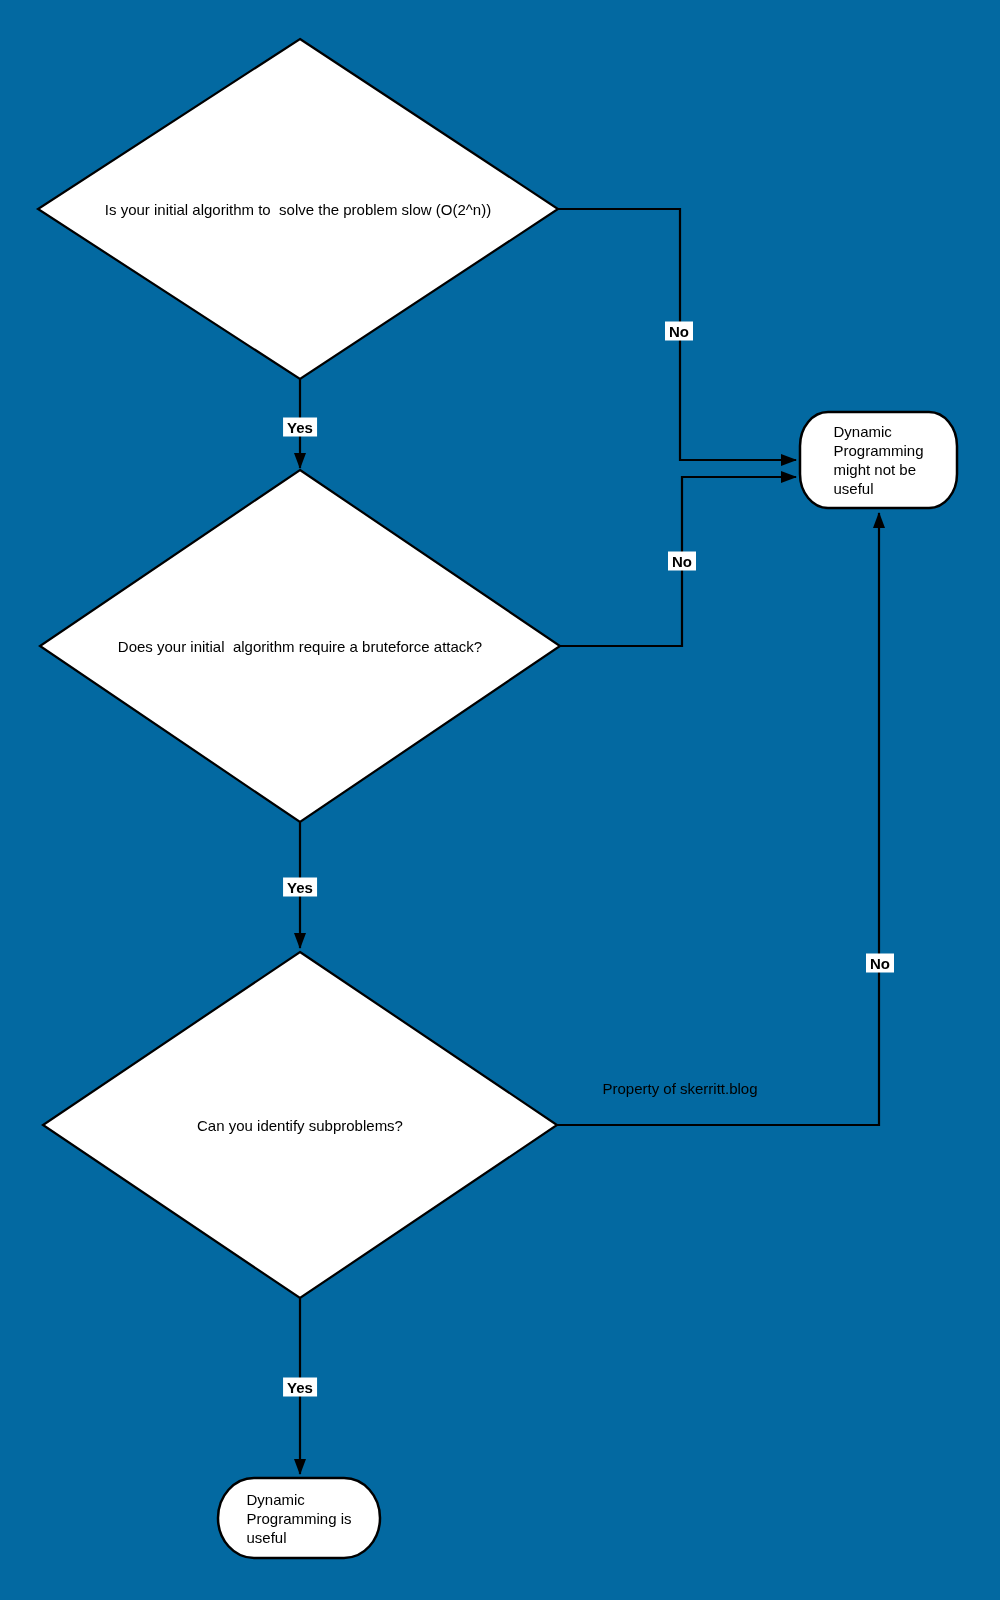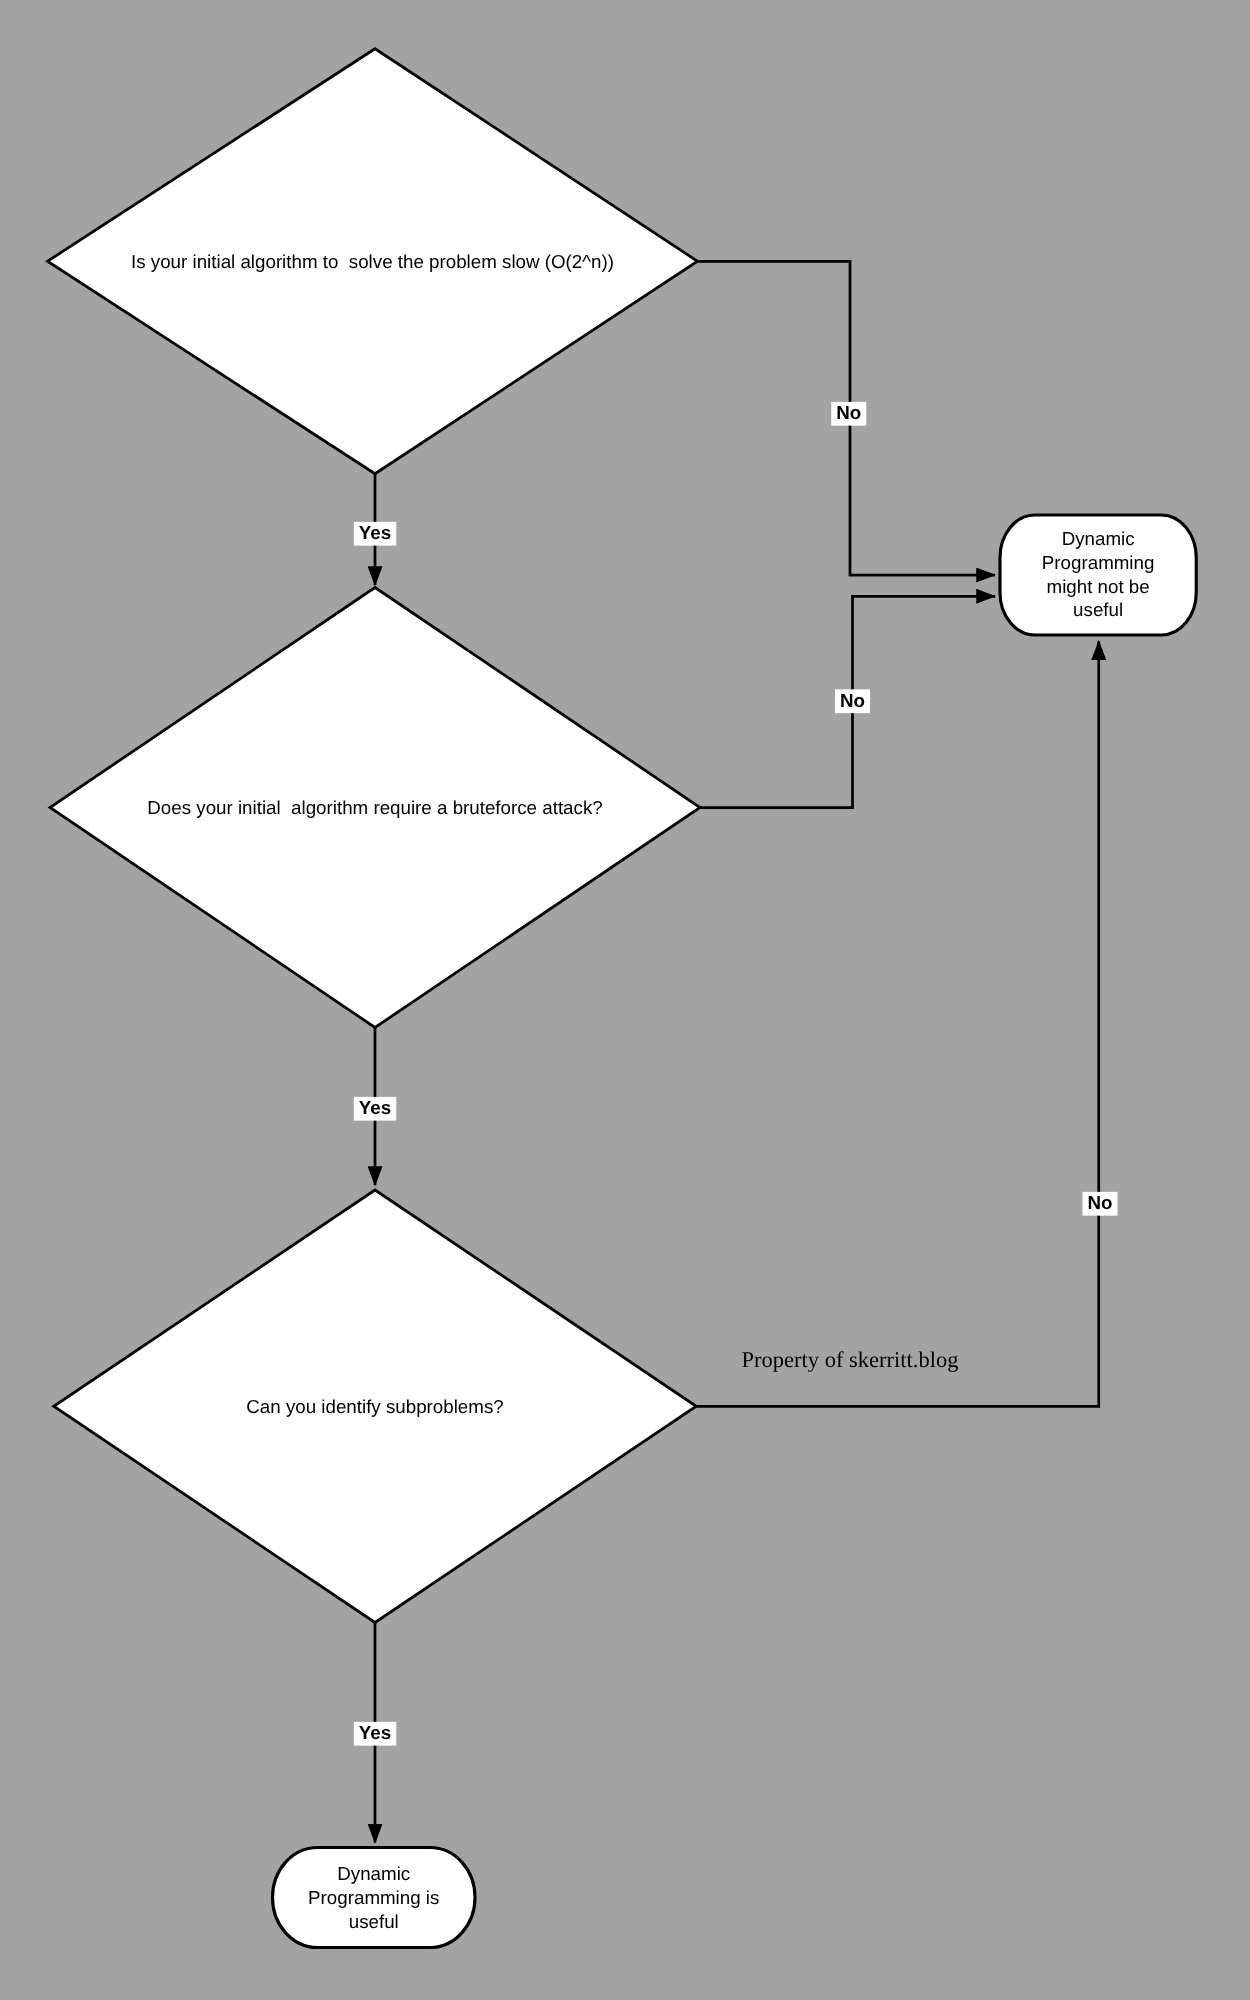--- a/index.html
+++ b/index.html
@@ -4,21 +4,21 @@
 <style>
   html, body {
     margin: 0;
     padding: 0;
     background: #ffffff;
   }
   #canvas {
     position: relative;
     width: 1000px;
     height: 1600px;
-    background: #a3a3a3;
+    background: #0369a1;
     font-family: "Liberation Sans", sans-serif;
     color: #000000;
     overflow: hidden;
   }
   #wires {
     position: absolute;
     left: 0;
     top: 0;
   }
   .node-text {
@@ -27,43 +27,41 @@
     font-size: 15px;
     line-height: 19px;
     white-space: pre-wrap;
     color: #000000;
   }
   .terminal-text {
     position: absolute;
     display: flex;
     align-items: center;
     justify-content: center;
-    text-align: center;
     font-size: 15px;
     line-height: 19px;
     white-space: pre-line;
     color: #000000;
   }
   .edge-label {
     position: absolute;
     transform: translate(-50%, -50%);
     background: #ffffff;
     padding: 1px 4px;
     font-size: 15px;
     line-height: 17px;
     color: #000000;
     font-weight: bold;
   }
   .watermark {
     position: absolute;
     transform: translate(-50%, -50%);
-    font-size: 18px;
+    font-size: 15px;
     color: #000000;
     white-space: nowrap;
-    font-family: Liberation Serif, serif;
   }
 </style>
 </head>
 <body>
 
 <div id="canvas">
 
   <svg id="wires" width="1000" height="1600" viewBox="0 0 1000 1600">
     <defs>
       <marker id="arrow" viewBox="0 0 16 12" refX="15" refY="6" markerWidth="16" markerHeight="12" markerUnits="userSpaceOnUse" orient="auto-start-reverse">

